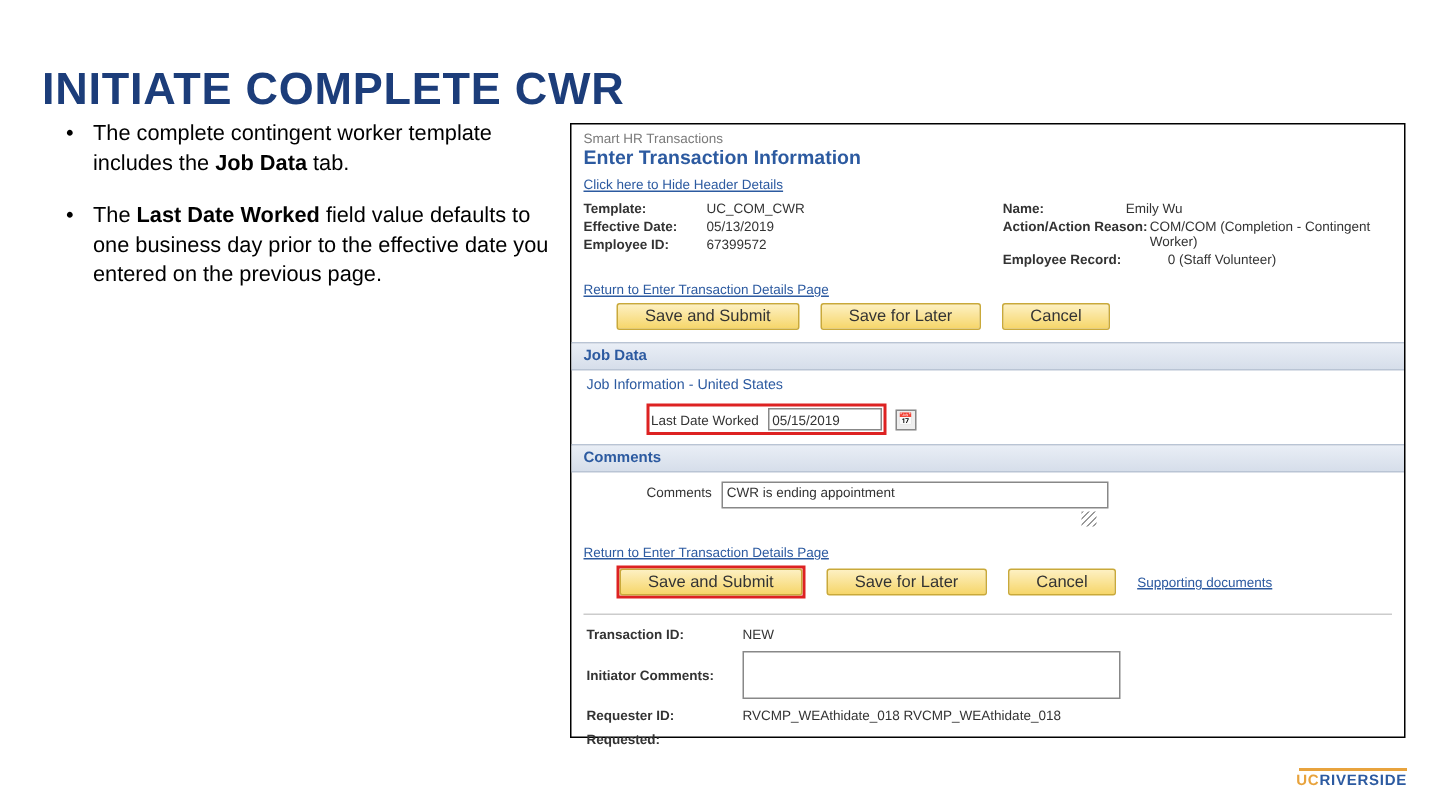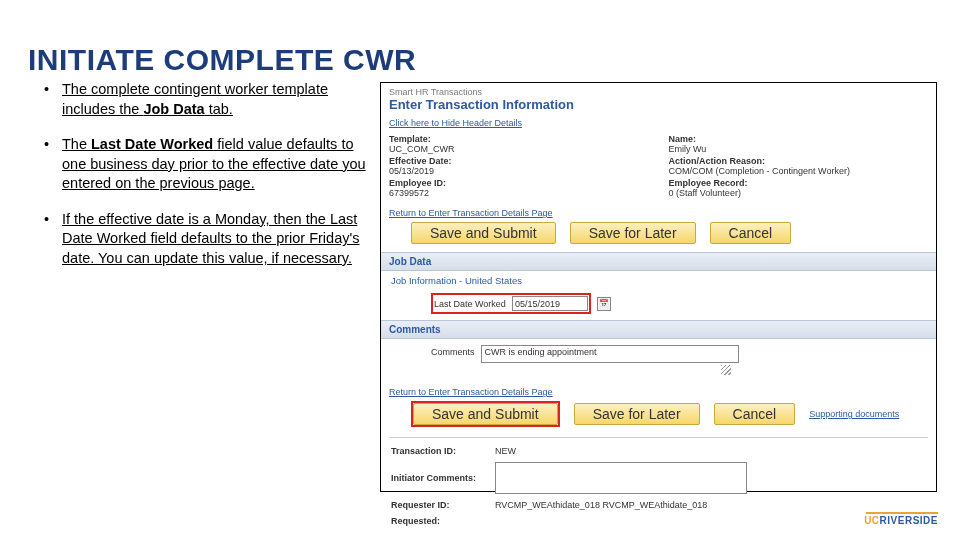--- a/index.html
+++ b/index.html
@@ -1,34 +1,34 @@
 <!DOCTYPE html>
 <html><head>
 <meta charset="utf-8">
 <style>
   html,body{margin:0;padding:0;width:960px;height:540px;font-family:Arial,Helvetica,sans-serif;background:#fff;color:#000;}
   .slide{position:relative;width:960px;height:540px;overflow:hidden;}
   .title{position:absolute;left:28px;top:22px;font-size:30px;font-weight:bold;color:#1c3d7a;letter-spacing:0.5px;margin-top:21px;}
-  .bullets{position:absolute;left:40px;top:80px;width:330px;font-size:14.5px;line-height:1.35;text-decoration:underline;}
+  .bullets{position:absolute;left:40px;top:80px;width:330px;font-size:14.5px;line-height:1.35;}
   .bullets ul{list-style:none;padding:0;margin:0;}
   .bullets li{position:relative;padding-left:22px;margin-bottom:16px;}
   .bullets li::before{content:"•";position:absolute;left:4px;top:0;}
   .b{font-weight:bold;}
   .screenshot{position:absolute;left:380px;top:82px;width:555px;height:408px;border:1px solid #000;background:#fff;font-size:9px;color:#333;}
   .sh-head{color:#7a7a7a;font-size:9px;padding:4px 8px 0 8px;}
   .sh-title{color:#2c5aa0;font-size:13px;font-weight:bold;padding:0 8px 4px 8px;}
   .sh-link{color:#2c5aa0;font-size:9px;padding:2px 8px 6px 8px;text-decoration:underline;}
   .details{display:flex;padding:0 8px 6px 8px;gap:20px;}
   .details .col{flex:1;}
-  .details .row{display:flex;margin-bottom:2px;flex-direction:column;}
+  .details .row{display:flex;margin-bottom:2px;}
   .details .lbl{font-weight:bold;width:82px;color:#333;}
   .details .val{color:#333;}
   .linkbar{color:#2c5aa0;font-size:9px;padding:2px 8px 2px 8px;text-decoration:underline;}
   .btnrow{display:flex;gap:14px;padding:2px 8px 8px 30px;align-items:center;}
-  .pbtn{background:linear-gradient(#fdf0c2,#f6d66a);border:1px solid #c9a93a;border-radius:2px;padding:2px 18px;font-size:14px;color:#333;}
+  .pbtn{background:linear-gradient(#fdf0c2,#f6d66a);border:1px solid #c9a93a;border-radius:2px;padding:2px 18px;font-size:11px;color:#333;}
   .sectionbar{background:linear-gradient(#e9eef6,#d6deea);border-top:1px solid #b9c4d4;border-bottom:1px solid #b9c4d4;color:#2c5aa0;font-weight:bold;font-size:10px;padding:3px 8px;}
   .subbar{color:#2c5aa0;font-size:9.5px;padding:4px 10px;}
   .field-row{display:flex;align-items:center;padding:3px 10px 6px 50px;gap:6px;}
   .field-row .flabel{font-size:9px;color:#333;}
   .field-row .finput{border:1px solid #888;height:13px;width:70px;font-size:9px;padding:0 2px;display:flex;align-items:center;background:#fff;}
   .field-row .cal{width:12px;height:12px;border:1px solid #888;background:#eee;display:flex;align-items:center;justify-content:center;font-size:8px;}
   .redbox1{border:2px solid #d22;padding:1px;}
   .comments-area{display:flex;align-items:flex-start;padding:6px 10px 10px 50px;gap:6px;}
   .comments-area .clabel{font-size:9px;color:#333;padding-top:2px;}
   .comments-area .cinput{border:1px solid #888;height:14px;width:250px;font-size:9px;padding:1px 3px;background:#fff;}
@@ -58,21 +58,20 @@
   <div class="title">INITIATE COMPLETE CWR</div>
 
   <div class="bullets">
     <ul>
       <li>
         <span>The complete contingent worker template includes the </span><span class="b">Job Data</span><span> tab.</span>
       </li>
       <li>
         <span>The </span><span class="b">Last Date Worked</span><span> field value defaults to one business day prior to the effective date you entered on the previous page.</span>
       </li>
-      <li>If the effective date is a Monday, then the Last Date Worked field defaults to the prior Friday's date. You can update this value, if necessary.</li>
     </ul>
   </div>
 
   <div class="screenshot">
     <div class="sh-head">Smart HR Transactions</div>
     <div class="sh-title">Enter Transaction Information</div>
     <div class="sh-link">Click here to Hide Header Details</div>
 
     <div class="details">
       <div class="col">

